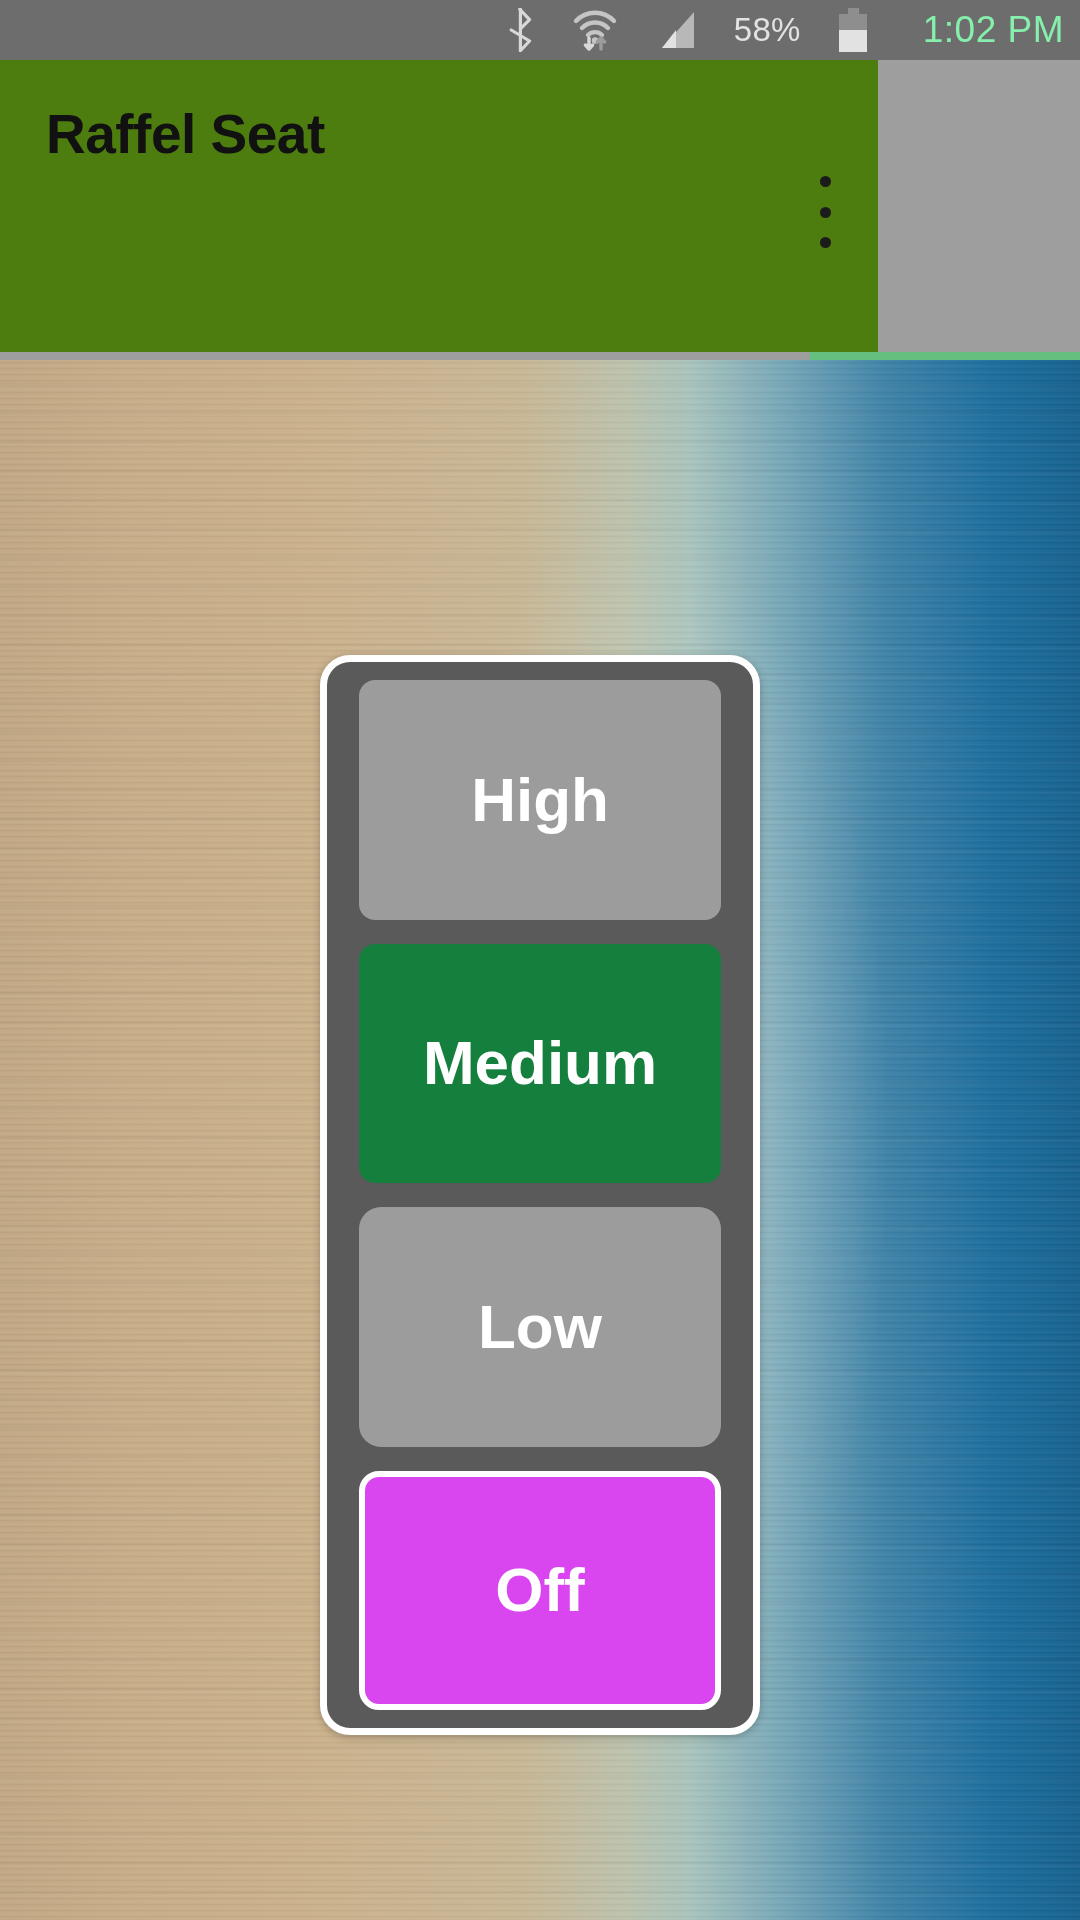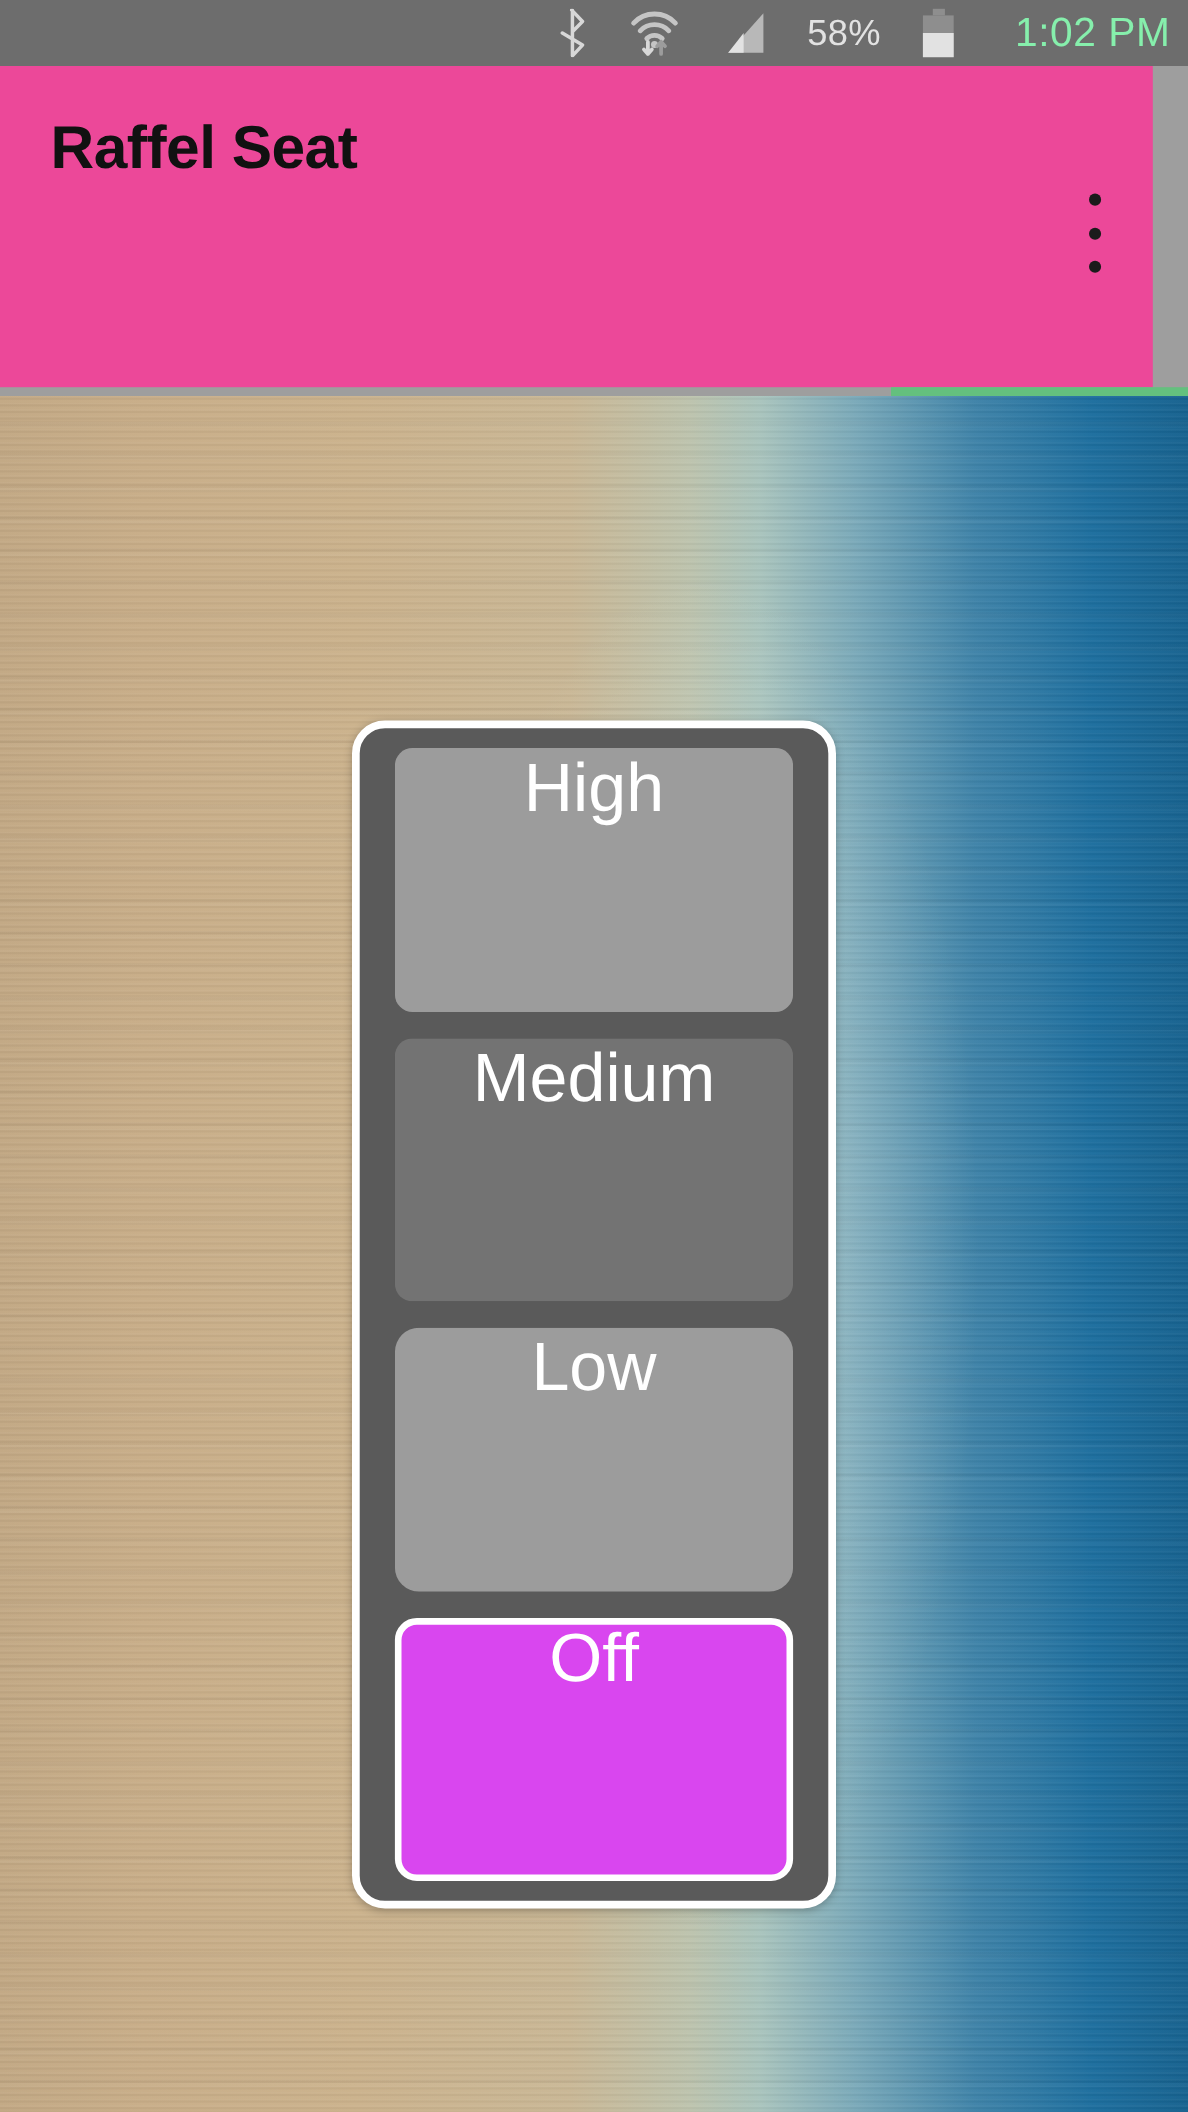--- a/index.html
+++ b/index.html
@@ -35,22 +35,22 @@
     position:absolute; left:0; top:6px; width:28px; height:38px;
     background:#8e8e8e;
   }
   .batt-fill{
     position:absolute; left:0; bottom:0; width:28px; height:58%;
     background:#e2e2e2;
   }
 
   
   .appbar{
-    position:absolute; left:0; top:60px; width:1048px; height:292px;
-    background:#ec4899;
+    position:absolute; left:0; top:60px; width:878px; height:292px;
+    background:#4d7c0f;
   }
   .app-title{
     position:absolute; left:46px; top:42px;
     font-size:55px; font-weight:bold; color:#111;
     letter-spacing:-.5px;
   }
   .overflow{
     position:absolute; right:30px; top:112px;
     width:46px; height:80px; display:flex; flex-direction:column;
     align-items:center; justify-content:space-between; padding:4px 0;
@@ -128,23 +128,24 @@
     background:#5a5a5a;
     border:7px solid #ffffff;
     border-radius:30px;
     padding:18px 32px;
     display:flex; flex-direction:column; gap:24px;
     box-shadow:0 2px 8px rgba(0,0,0,0.25);
   }
   .opt{
     flex:1 1 0; border-radius:16px;
     background:#9c9c9c;
-    display:flex; justify-content:center;
+    display:flex; align-items:center; justify-content:center;
     color:#ffffff; font-size:62px; line-height:1;
     border:6px solid transparent;
+    font-weight:bold;
   }
   .opt.selected{
     background:#5dbe7e;
     border:6px solid #ffffff;
     border-radius:20px;
   }
 </style>
 </head>
 <body>
 
@@ -218,21 +219,21 @@
     <div class="bg-grad"></div>
     <div class="bg-stripes"></div>
     <div class="bg-bands"></div>
     <div class="bg-sheen"></div>
   </div>
 
   <div class="panel">
     <div class="opt" style="background: rgb(156, 156, 156);">
       <span>High</span>
     </div>
-    <div class="opt" style="background: #737373;">
+    <div class="opt" style="background: #15803d;">
       <span>Medium</span>
     </div>
     <div class="opt" style="background: rgb(156, 156, 156); border-radius: 22px;">
       <span>Low</span>
     </div>
     <div class="opt selected" style="background: #d946ef;">
       <span>Off</span>
     </div>
   </div>
 

